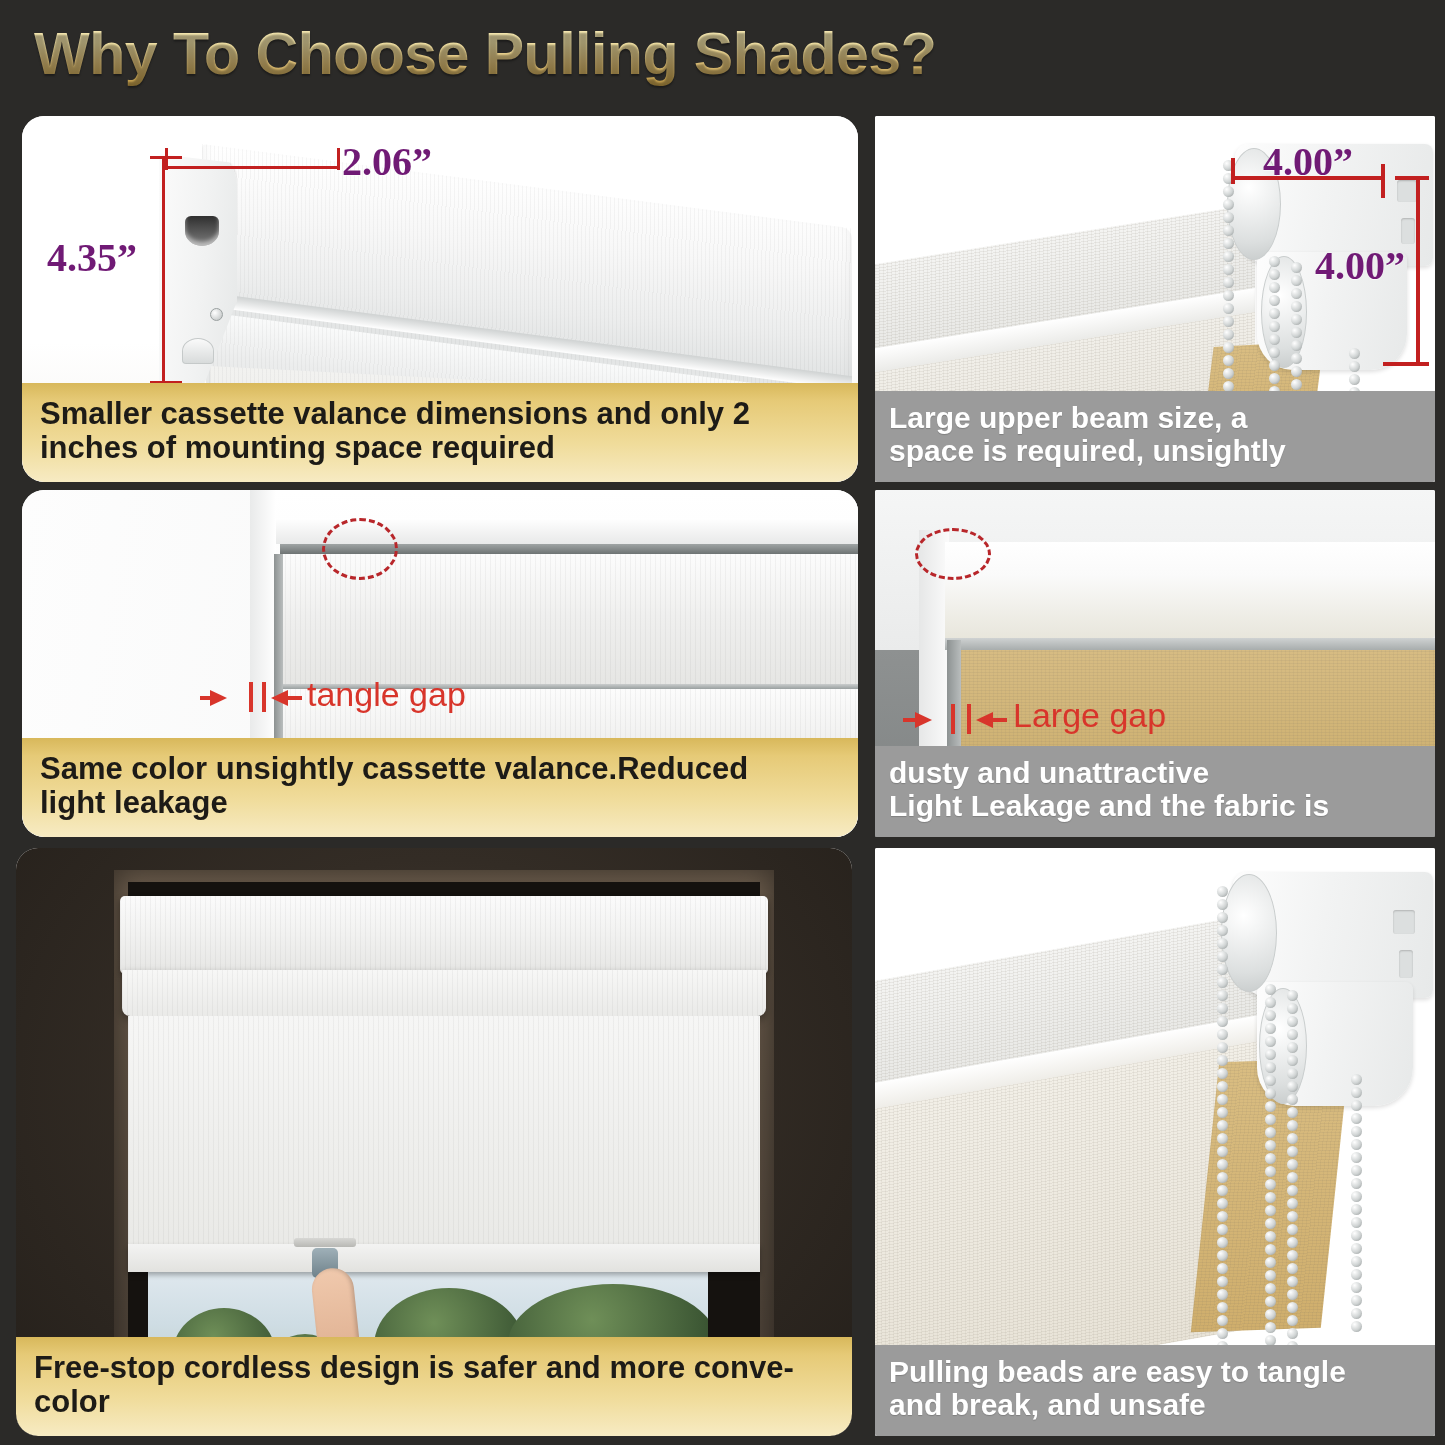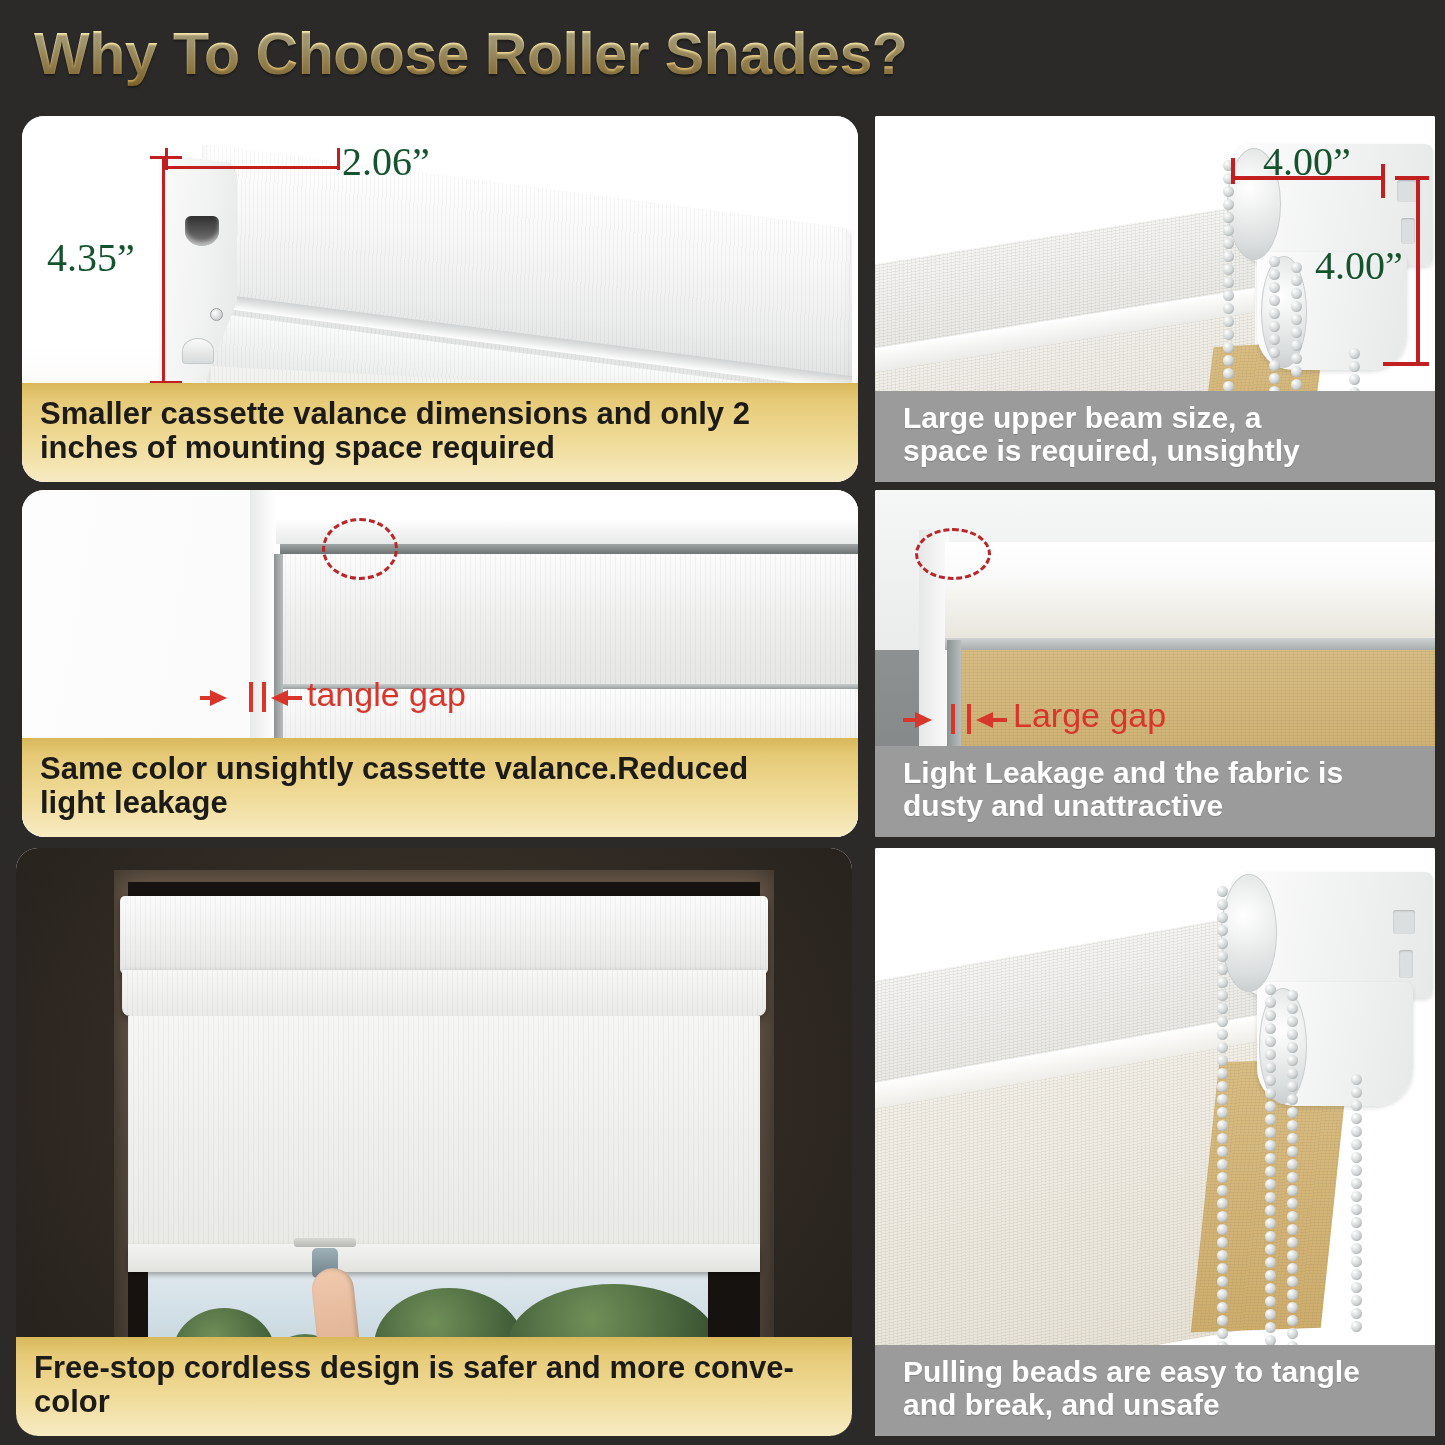--- a/index.html
+++ b/index.html
@@ -51,25 +51,25 @@
   .caption.gold{
     background:linear-gradient(180deg,#d8b85b 0%,#e6ca77 18%,#f0dc9b 62%,#f7ebc3 100%);
     color:#1d1b17; font-size:31px;
     border-bottom-left-radius:22px; border-bottom-right-radius:22px;
   }
   .caption.gray{
     background:#9b9b9b; color:#ffffff; font-size:30px;
     padding:10px 14px 14px 14px;
   }
   .caption .ln{ display:block; white-space:nowrap; }
-  .caption.gray .ln{ text-shadow:0 1px 1px rgba(0,0,0,0.18);margin-left:14px; }
+  .caption.gray .ln{ text-shadow:0 1px 1px rgba(0,0,0,0.18); }
 
   
   .dim-label{
-    position:absolute; color:#14532d; font-weight:normal;
+    position:absolute; color:#701a75; font-weight:bold;
     font-family:"Liberation Serif", serif; white-space:nowrap;
     text-shadow:0 1px 0 rgba(255,255,255,0.6);
   }
   .dim-line{ position:absolute; background:#c22020; }
   .tick{ position:absolute; background:#c22020; }
 
   .red-label{
     position:absolute; color:#d8352b; font-weight:normal; white-space:nowrap;
     font-family:"Liberation Sans", sans-serif;
   }
@@ -259,21 +259,21 @@
   }
   .pull-tab{
     position:absolute; left:278px; top:390px; width:62px; height:9px;
     background:linear-gradient(180deg,#d7d7d4,#b8b8b4); border-radius:3px;
   }
 </style>
 </head>
 <body>
 
 <div class="title-bar">
-  <div class="title-text">Why To Choose Roller Shades?</div>
+  <div class="title-text">Why To Choose Pulling Shades?</div>
 </div>
 
 <div class="grid">
 
   <div class="panel left p-tl">
     <div class="scene">
       <div class="tl-bg"></div>
 
       <div class="valance-body">
           <div class="valance-tex"></div>
@@ -478,22 +478,22 @@
       <div class="arrow r" style="left:40px; top:222px;"></div>
       <div class="arrow-stem" style="left:28px; top:228px; width:14px;"></div>
       <div class="gap-bar" style="left:76px; top:214px; height:30px;"></div>
       <div class="gap-bar" style="left:92px; top:214px; height:30px;"></div>
       <div class="arrow l" style="left:101px; top:222px;"></div>
       <div class="arrow-stem" style="left:118px; top:228px; width:14px;"></div>
       <div class="red-label" style="left:138px; top:206px; font-size:34px;">Large gap</div>
     </div>
 
     <div class="caption gray">
+      <span class="ln">dusty and unattractive</span>
       <span class="ln">Light Leakage and the fabric is</span>
-      <span class="ln">dusty and unattractive</span>
     </div>
   </div>
 
   <div class="panel left p-bl">
     <div class="scene">
       <div class="room"></div>
       <div class="win-outer"></div>
       <div class="win-inner"></div>
 
       <div class="bl-view">

